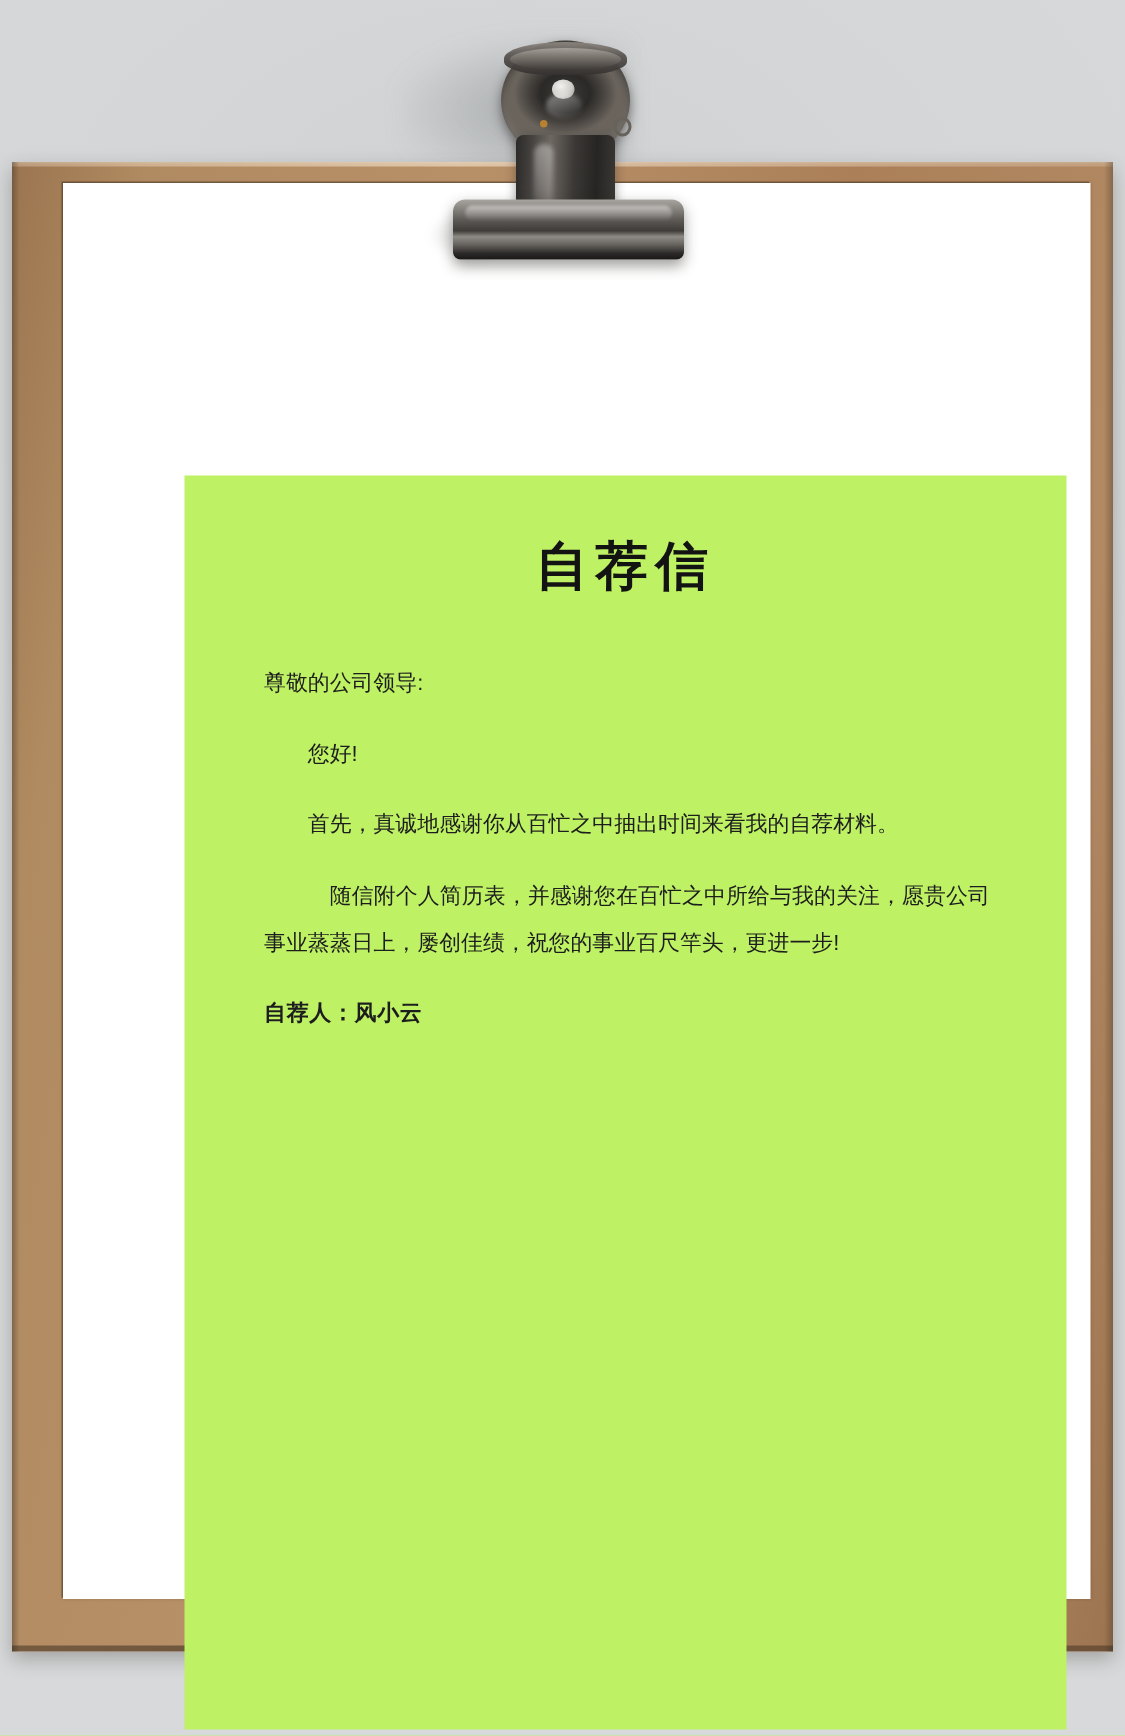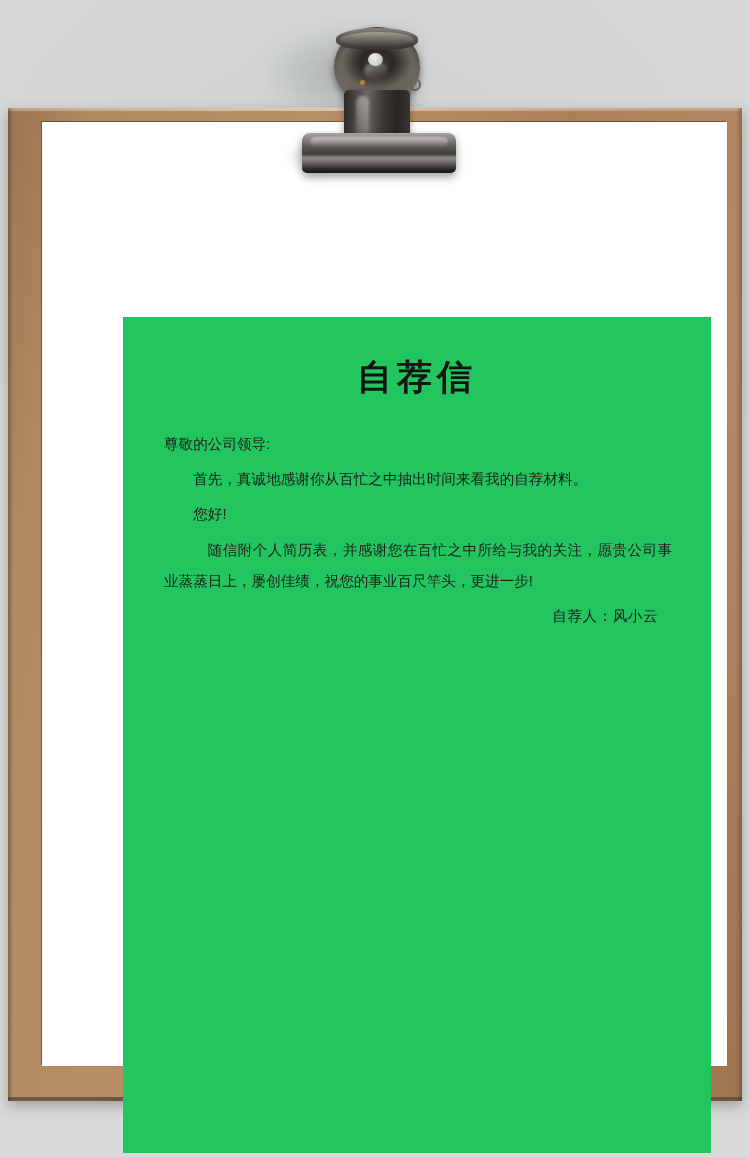--- a/index.html
+++ b/index.html
@@ -69,21 +69,21 @@
     width: 685px; height: 944px;
     background: #ffffff;
     box-shadow: -1px -1px 0 rgba(70,52,34,0.55), 0 0 2px rgba(80,60,40,0.25);
   }
 
   
   .paper {
     position: absolute;
     left: 81px; top: 195px;
     width: 588px; height: 836px;
-    background: #22c55e;
+    background: #bef264;
   }
 
   
   .letter-title {
     position: absolute;
     left: 0; top: 37px;
     width: 100%;
     text-align: center;
     font-family: "Liberation Serif", "DejaVu Serif", serif;
     font-size: 35px;
@@ -96,30 +96,29 @@
     position: absolute;
     left: 37px; top: 108px;
     width: 516px;
     font-size: 14.6px;
     line-height: 31.2px;
     color: #1d1d1d;
     text-align: justify;
     text-justify: inter-ideograph;
   }
 
-  .letter-body p { margin: 4px; }
+  .letter-body p { margin: 16px; }
   .p-indent     { text-indent: 2em; }
   .p-indent-3   { text-indent: 3em; }
   .p-noindent   { text-indent: 0; }
 
   .sign-line {
     margin-top: 28px;
-    text-align: right;
     padding-right: 14px;
-    font-weight: 400;
+    font-weight: 700;
     letter-spacing: 0.5px;
   }
 
   
   .clip { position: absolute; left: 0; top: 0; width: 750px; height: 200px; }
 
   .clip-disc {
     position: absolute;
     left: 334px; top: 27px;
     width: 86px; height: 80px;
@@ -240,22 +239,22 @@
     <div class="board-bottom-sh"></div>
 
     <div class="sheet">
 
       <div class="paper">
 
         <div class="letter-title">自荐信</div>
 
         <div class="letter-body">
           <p class="p-noindent">尊敬的公司领导:</p>
+          <p class="p-indent">您好!</p>
           <p class="p-indent">首先，真诚地感谢你从百忙之中抽出时间来看我的自荐材料。</p>
-          <p class="p-indent">您好!</p>
           <p class="p-indent-3">随信附个人简历表，并感谢您在百忙之中所给与我的关注，愿贵公司事业蒸蒸日上，屡创佳绩，祝您的事业百尺竿头，更进一步!</p>
           <p class="sign-line">自荐人：风小云</p>
         </div>
 
       </div>
     </div>
   </div>
 
   <div class="clip">
     <div class="clip-bar-shadow"></div>

